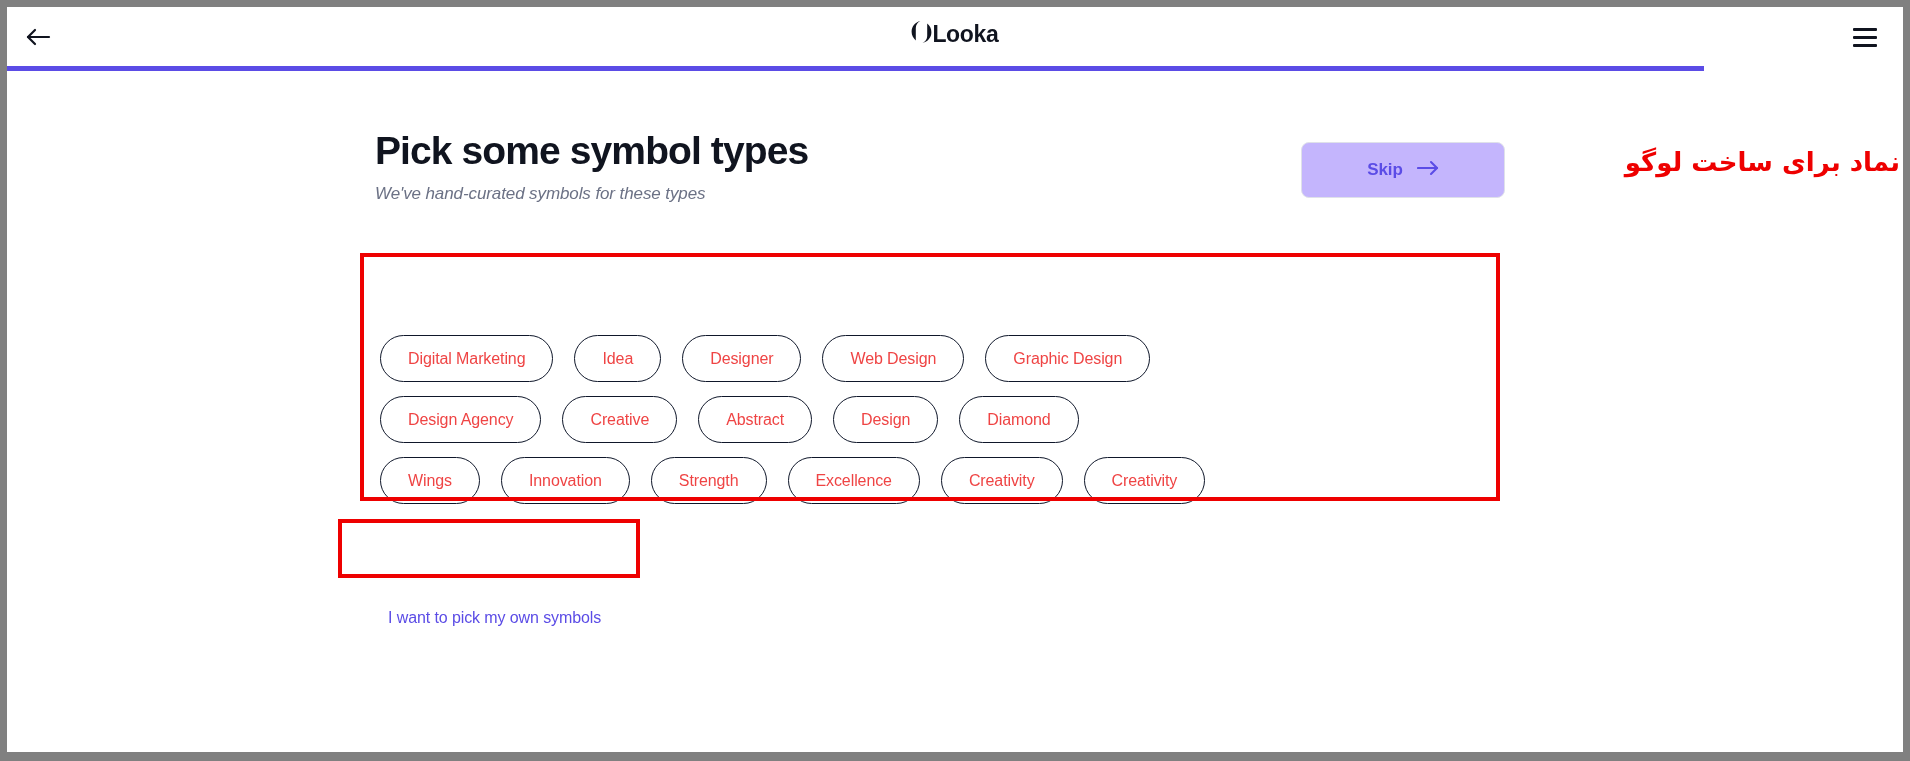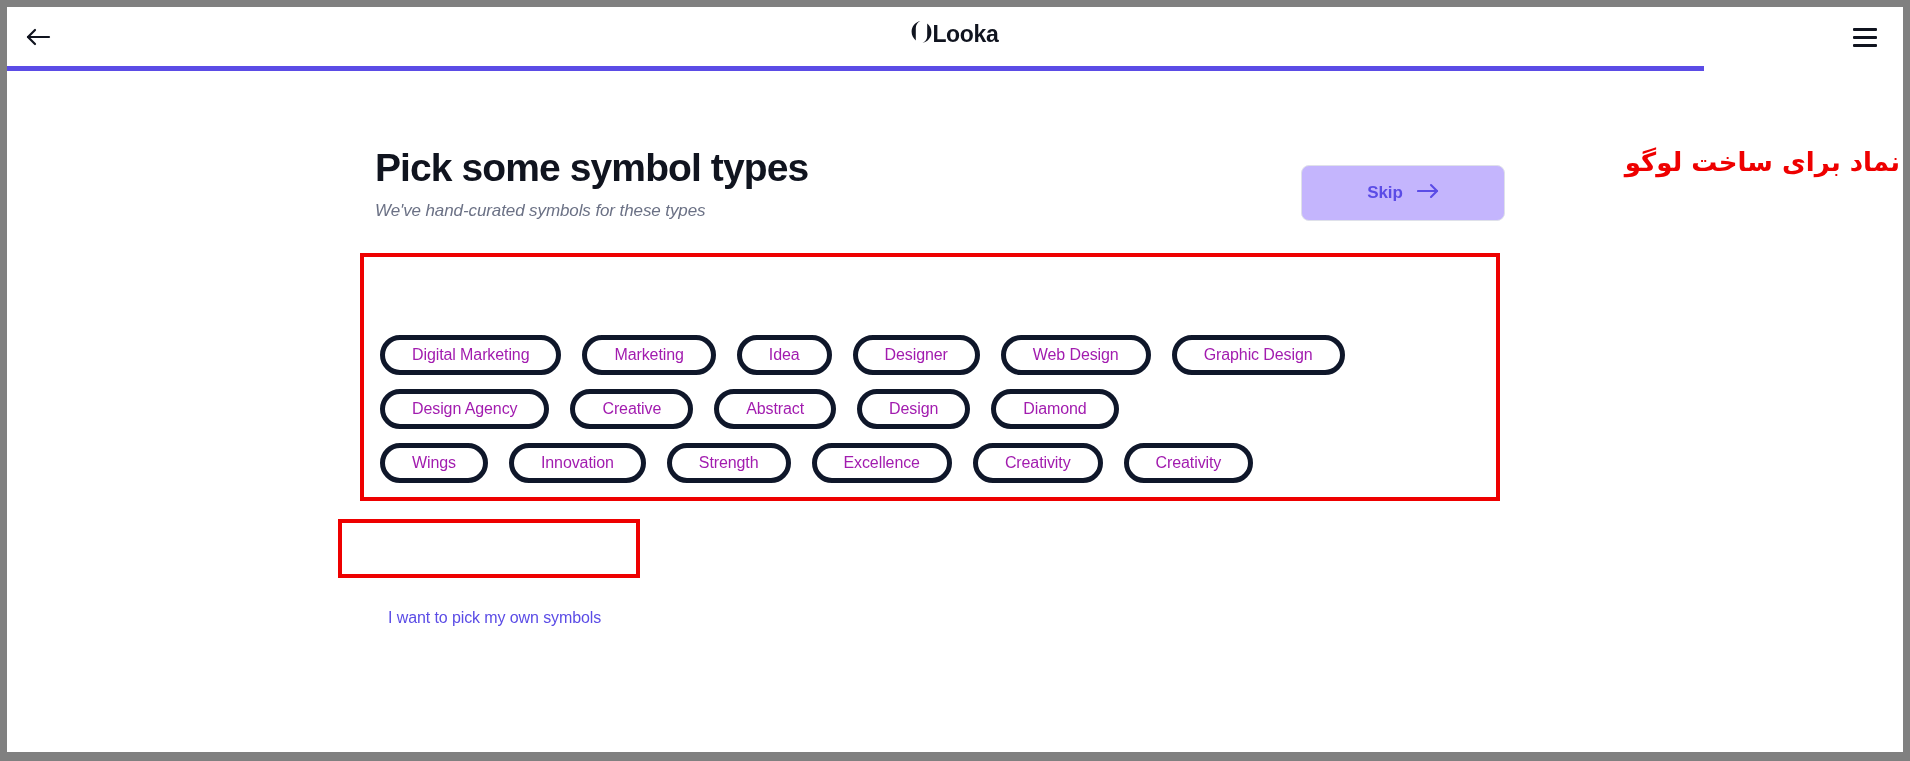--- a/index.html
+++ b/index.html
@@ -109,24 +109,24 @@
   
   #content {
     position: relative;
     height: 681px;
     background: #ffffff;
   }
 
   #header-row {
     position: absolute;
     left: 368px;
-    top: 75px;
+    top: 58px;
     width: 1130px;
     display: flex;
-    align-items: flex-end;
+    align-items: center;
     justify-content: space-between;
   }
 
   #page-title {
     font-size: 39px;
     font-weight: bold;
     color: #10141f;
     letter-spacing: -0.9px;
     line-height: 1.12;
   }
@@ -165,30 +165,30 @@
     left: 373px;
     top: 264px;
     width: 1120px;
   }
   .chip-row {
     display: flex;
     gap: 21px;
     margin-bottom: 14px;
   }
   .chip {
-    height: 40px;
+    height: 47px;
     padding: 0 27px;
-    border: 5px solid #0f172a;
+    border: 1px solid #0f172a;
     border-radius: 24px;
     background: #ffffff;
     display: flex;
     align-items: center;
     justify-content: center;
     font-size: 16px;
-    color: #a21caf;
+    color: #ef4444;
     letter-spacing: -0.1px;
     cursor: pointer;
     white-space: nowrap;
     font-family: "Liberation Sans", sans-serif;
   }
 
   
   #own-symbols-link {
     position: absolute;
     left: 381px;
@@ -278,21 +278,20 @@
               <path d="M1 8 H20" stroke="#5b4ce6" stroke-width="2.1" stroke-linecap="round"></path>
               <path d="M14 2 L20 8 L14 14" stroke="#5b4ce6" stroke-width="2.1" stroke-linecap="round" stroke-linejoin="round"></path>
             </svg>
           </span>
         </button>
       </div>
 
       <div id="chips-area">
         <div class="chip-row">
           <button class="chip">Digital Marketing</button>
-          <button class="chip">Marketing</button>
           <button class="chip">Idea</button>
           <button class="chip">Designer</button>
           <button class="chip">Web Design</button>
           <button class="chip">Graphic Design</button>
         </div>
         <div class="chip-row">
           <button class="chip">Design Agency</button>
           <button class="chip">Creative</button>
           <button class="chip">Abstract</button>
           <button class="chip">Design</button>

